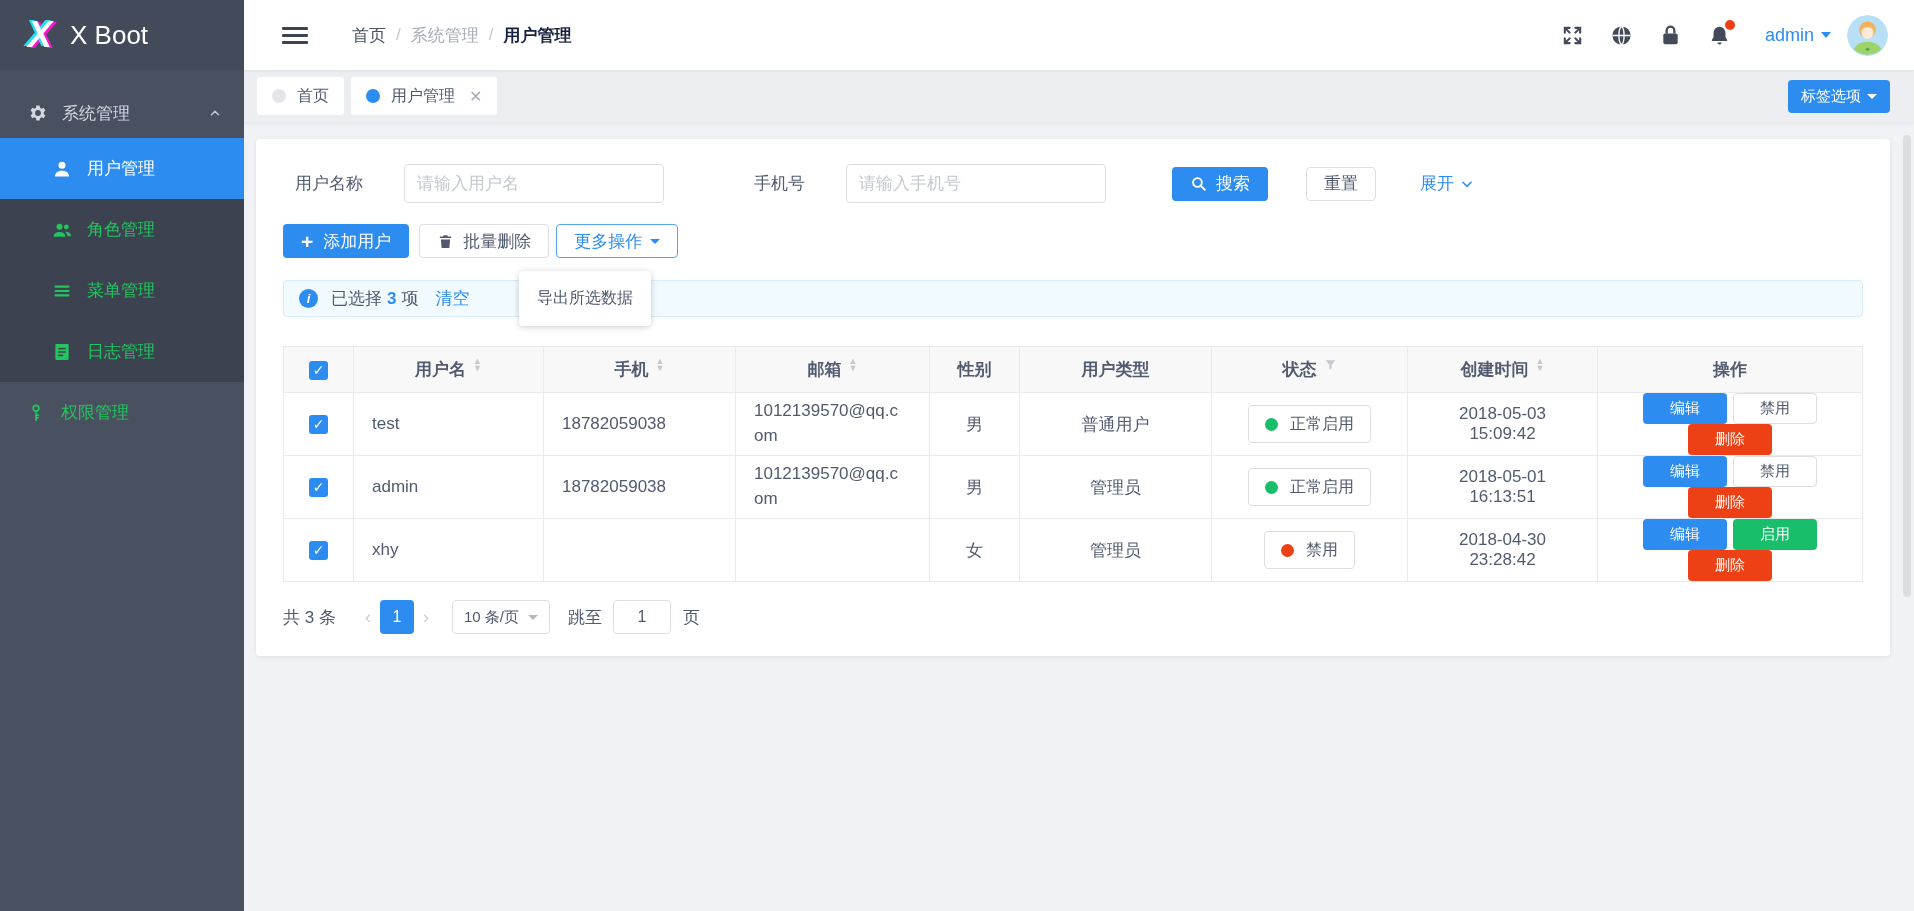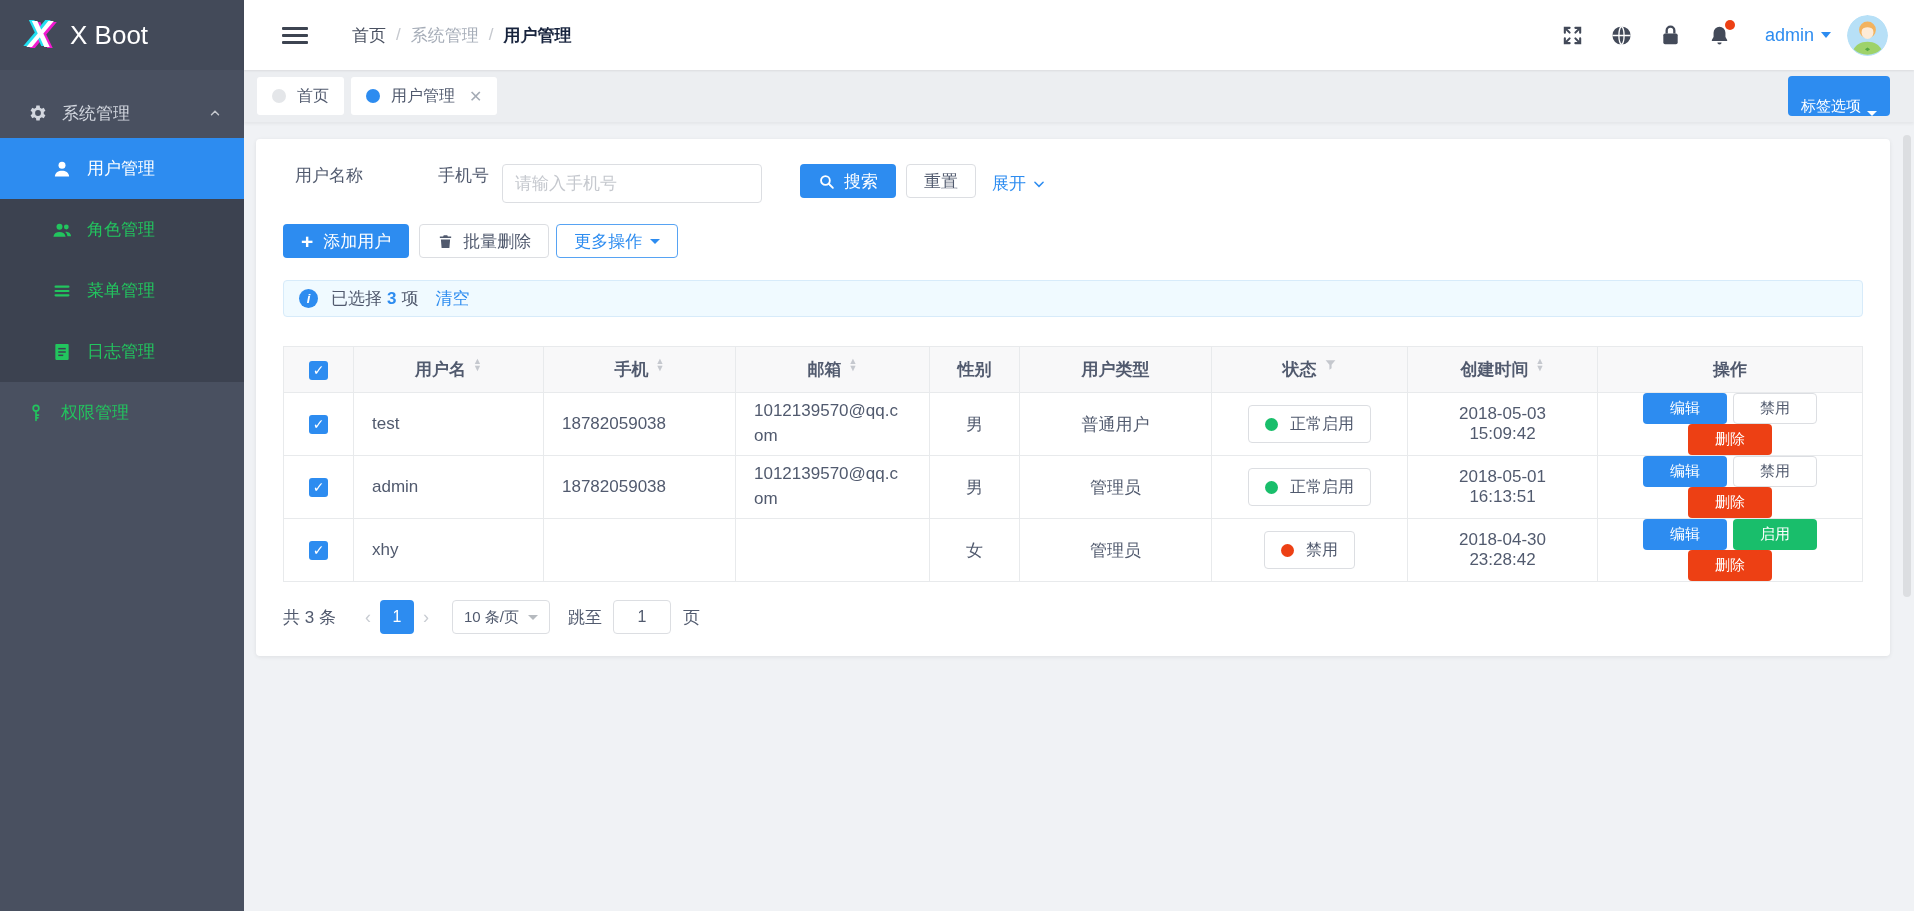--- a/index.html
+++ b/index.html
@@ -47,28 +47,28 @@
   .user-caret { color:#2d8cf0; }
   .avatar { width:41px; height:41px; margin-left:16px; border-radius:50%; overflow:hidden; }
   .avatar svg { width:100%; height:100%; display:block; }
 
   
   .tags-bar { height:52px; background:#eceef1; display:flex; align-items:center; padding:0 24px 0 13px; box-shadow:0 2px 3px rgba(0,0,0,.05); position:relative; z-index:5; }
   .tag { height:38px; background:#fff; border-radius:3px; display:inline-flex; align-items:center; padding:0 15px; margin-right:7px; font-size:16px; color:#515a6e; cursor:pointer; }
   .tag .dot { width:14px; height:14px; border-radius:50%; background:#e4e6e9; margin-right:11px; }
   .tag.active .dot { background:#2d8cf0; }
   .tag .close { margin-left:14px; color:#a4abb5; font-size:16px; }
-  .tags-options { margin-left:auto; height:40px; background:#2d8cf0; color:#fff; border:none; border-radius:4px; font-size:15px; padding:0 13px; display:flex; align-items:flex-end; cursor:pointer; font-family:inherit; }
+  .tags-options { margin-left:auto; height:33px; background:#2d8cf0; color:#fff; border:none; border-radius:4px; font-size:15px; padding:0 13px; display:flex; align-items:center; cursor:pointer; font-family:inherit; }
   .tags-options .caret { border-top-width:5px; margin-left:6px; }
 
   
   .content { flex:1; padding:17px 24px 0 12px; }
   .card { background:#fff; border-radius:4px; box-shadow:0 1px 4px rgba(0,0,0,.08); padding:25px 27px 22px; }
 
-  .search-row { display:flex; font-size:17px; color:#515a6e; padding-left:12px; }
+  .search-row { display:flex; align-items:center; font-size:17px; color:#515a6e; padding-left:12px;gap:28px; }
   .fld-label { margin-right:13px; white-space:nowrap; }
   .txt-input { width:260px; height:39px; border:1px solid #dcdee2; border-radius:4px; padding:0 12px; font-size:17px; color:#515a6e; outline:none; font-family:inherit; }
   .txt-input::placeholder { color:#c5c8ce; }
   .lbl-phone { margin-left:62px; }
   .btn { height:34px; border-radius:4px; font-size:17px; padding:0 17px; display:inline-flex; align-items:center; border:1px solid transparent; cursor:pointer; font-family:inherit; white-space:nowrap; }
   .btn-primary { background:#2d8cf0; color:#fff; }
   .btn-default { background:#fff; border-color:#dcdee2; color:#515a6e; }
   .btn-ghost { background:#fff; border-color:#57a3f3; color:#2d8cf0; }
   .btn .bi { width:17px; height:17px; margin-right:9px; }
   .bi svg { width:100%; height:100%; display:block; }
@@ -282,20 +282,21 @@
         <span>标签选项</span>
         <span class="caret"></span>
       </button>
     </div>
 
     <div class="content">
       <div class="card">
 
         <div class="search-row">
           <span class="fld-label">用户名称</span>
+          <input class="txt-input" placeholder="请输入用户名" style="">
           <span class="fld-label lbl-phone">手机号</span>
           <input class="txt-input" placeholder="请输入手机号" style="">
           <button class="btn btn-primary btn-search">
             <span class="bi">
               <svg viewBox="0 0 24 24" fill="none" stroke="#fff" stroke-width="2.6" stroke-linecap="round">
                   <circle cx="10.5" cy="10.5" r="6.2"></circle>
                   <path d="M15.2 15.2L21 21"></path>
                 </svg>
             </span>
             <span>搜索</span>
@@ -323,20 +324,23 @@
               <svg viewBox="0 0 24 24" fill="#515a6e">
                   <path d="M9.5 3h5l.8 2H20v2H4V5h4.7l.8-2zM5.5 9h13l-1 12h-11l-1-12z"></path>
                 </svg>
             </span>
             <span>批量删除</span>
           </button>
           <button class="btn btn-ghost btn-more">
             <span>更多操作</span>
             <span class="caret"></span>
           </button>
+          <div class="dropdown">
+              <div class="dropdown-item">导出所选数据</div>
+            </div>
         </div>
 
         <div class="sel-alert">
           <span class="info-ic">i</span>
           <span>已选择</span>
           <span class="sel-count">3</span>
           <span>项</span>
           <span class="clear-link">清空</span>
         </div>
 

